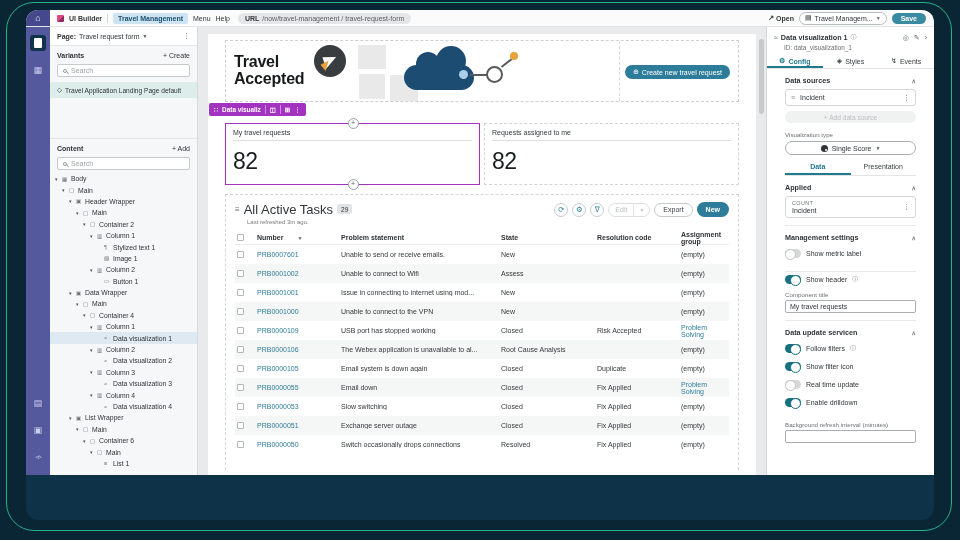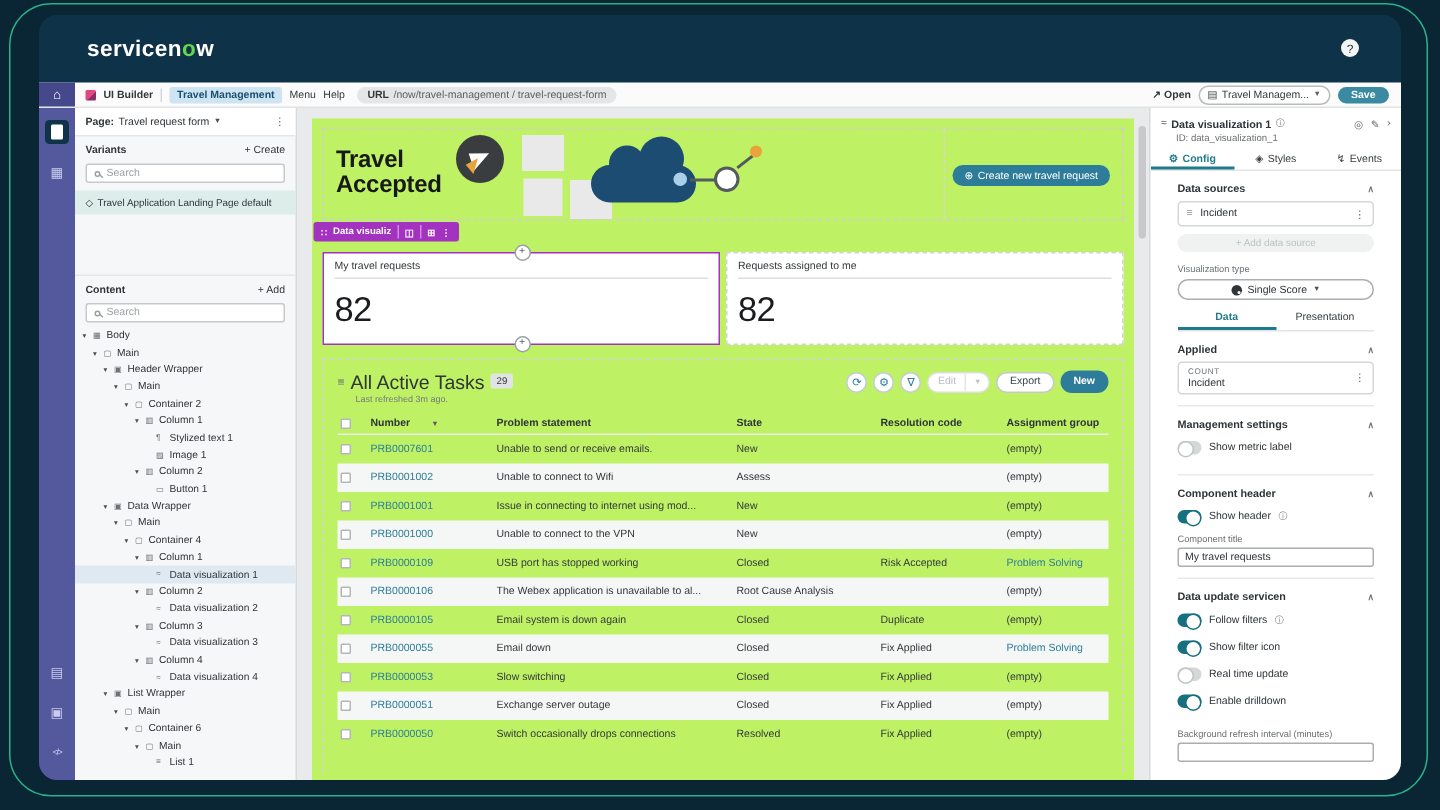--- a/index.html
+++ b/index.html
@@ -49,21 +49,21 @@
   .variant-item{margin-top:5px;background:#ddedea;padding:4px 7px;font-size:6.6px;display:flex;gap:3px;align-items:center}
   .lp-gap{height:40px}
   .tree{flex:1;padding-top:3px;overflow:hidden}
   .tree-row{height:11.4px;display:flex;align-items:center;gap:2px;font-size:6.8px;white-space:nowrap}
   .tree-row.sel{background:#dfe9f2}
   .tcaret{width:5px;font-size:5px;color:#4a5055;flex:none}
   .ticon{font-size:5.5px;color:#6a7074;width:7px;flex:none}
   
   .canvas{flex:1;background:#e9eaeb;padding:7px 10px 0;position:relative;min-width:0}
   .scroll-thumb{position:absolute;right:2px;top:12px;width:5px;height:75px;background:#c7c9ca;border-radius:3px}
-  .page{background:#bef264;height:100%;padding:6px 7px 0;position:relative}
+  .page{background:#ffffff;height:100%;padding:6px 17px 0;position:relative}
   .hdr-block{border:1px dashed #cfcfcf;height:62px;position:relative;display:flex;align-items:center}
   .hdr-title{font-size:16px;font-weight:700;line-height:1.05;color:#17191b;padding-left:8px;width:86px;letter-spacing:-.2px}
   .art{position:absolute;left:86px;top:2px;width:226px;height:58px}
   .plane-circle{position:absolute;left:2px;top:2px;width:32px;height:32px;border-radius:50%;background:#3a3d40;display:flex;align-items:center;justify-content:center;overflow:hidden}
   .plane-w{width:0;height:0;border-left:13px solid #fff;border-top:4px solid transparent;border-bottom:8px solid transparent;transform:rotate(-18deg);position:relative}
   .plane-o{position:absolute;left:8px;top:16px;width:0;height:0;border-left:9px solid #e8a33d;border-top:2px solid transparent;border-bottom:6px solid transparent;transform:rotate(-40deg)}
   .sq{position:absolute;background:#e9e9e9}
   .sq1{left:46px;top:2px;width:28px;height:24px}
   .sq2{left:47px;top:31px;width:26px;height:25px}
   .sq3{left:78px;top:32px;width:28px;height:26px}
@@ -157,24 +157,20 @@
   .info{color:#75797c;font-size:6px}
   .text-input{margin-top:2px;height:13px;border:1px solid #abaeb0;border-radius:2px;display:flex;align-items:center;padding:0 4px;font-size:7px;background:#fff}
 </style>
 </head>
 <body>
 
 <div class="frame"></div>
 
 <div class="window">
 
-  <div class="brandbar">
-    <div class="logo"><span>servicen</span><span class="green">o</span><span>w</span></div>
-    <div class="help-fab">?</div>
-  </div>
 
   <div class="appbar">
     <div class="home-cell">⌂</div>
     <div class="appbar-left">
       <span class="uib-logo"></span>
       <span class="app-name">UI Builder</span>
       <span class="vdiv"></span>
       <span class="exp-tab">Travel Management</span>
       <span>Menu</span>
       <span>Help</span>
@@ -640,24 +636,20 @@
         <div class="sec-div"></div>
         <div class="sec-head">
           <span>Management settings</span>
             <span class="chev">∧</span>
         </div>
         <div class="toggle-row">
           <span class="toggle" id="metric-label-toggle"></span>
           <span>Show metric label</span>
         </div>
         <div class="sec-div"></div>
-        <div class="sec-head">
-          <span>Component header</span>
-            <span class="chev">∧</span>
-        </div>
         <div class="toggle-row">
           <span class="toggle on" id="show-header-toggle"></span>
           <span>Show header</span>
           <span class="info">ⓘ</span>
         </div>
         <div class="mini-label" style="margin-top:1px">Component title</div>
         <div class="text-input">
           <span>My travel requests</span>
         </div>
         <div class="sec-div"></div>

